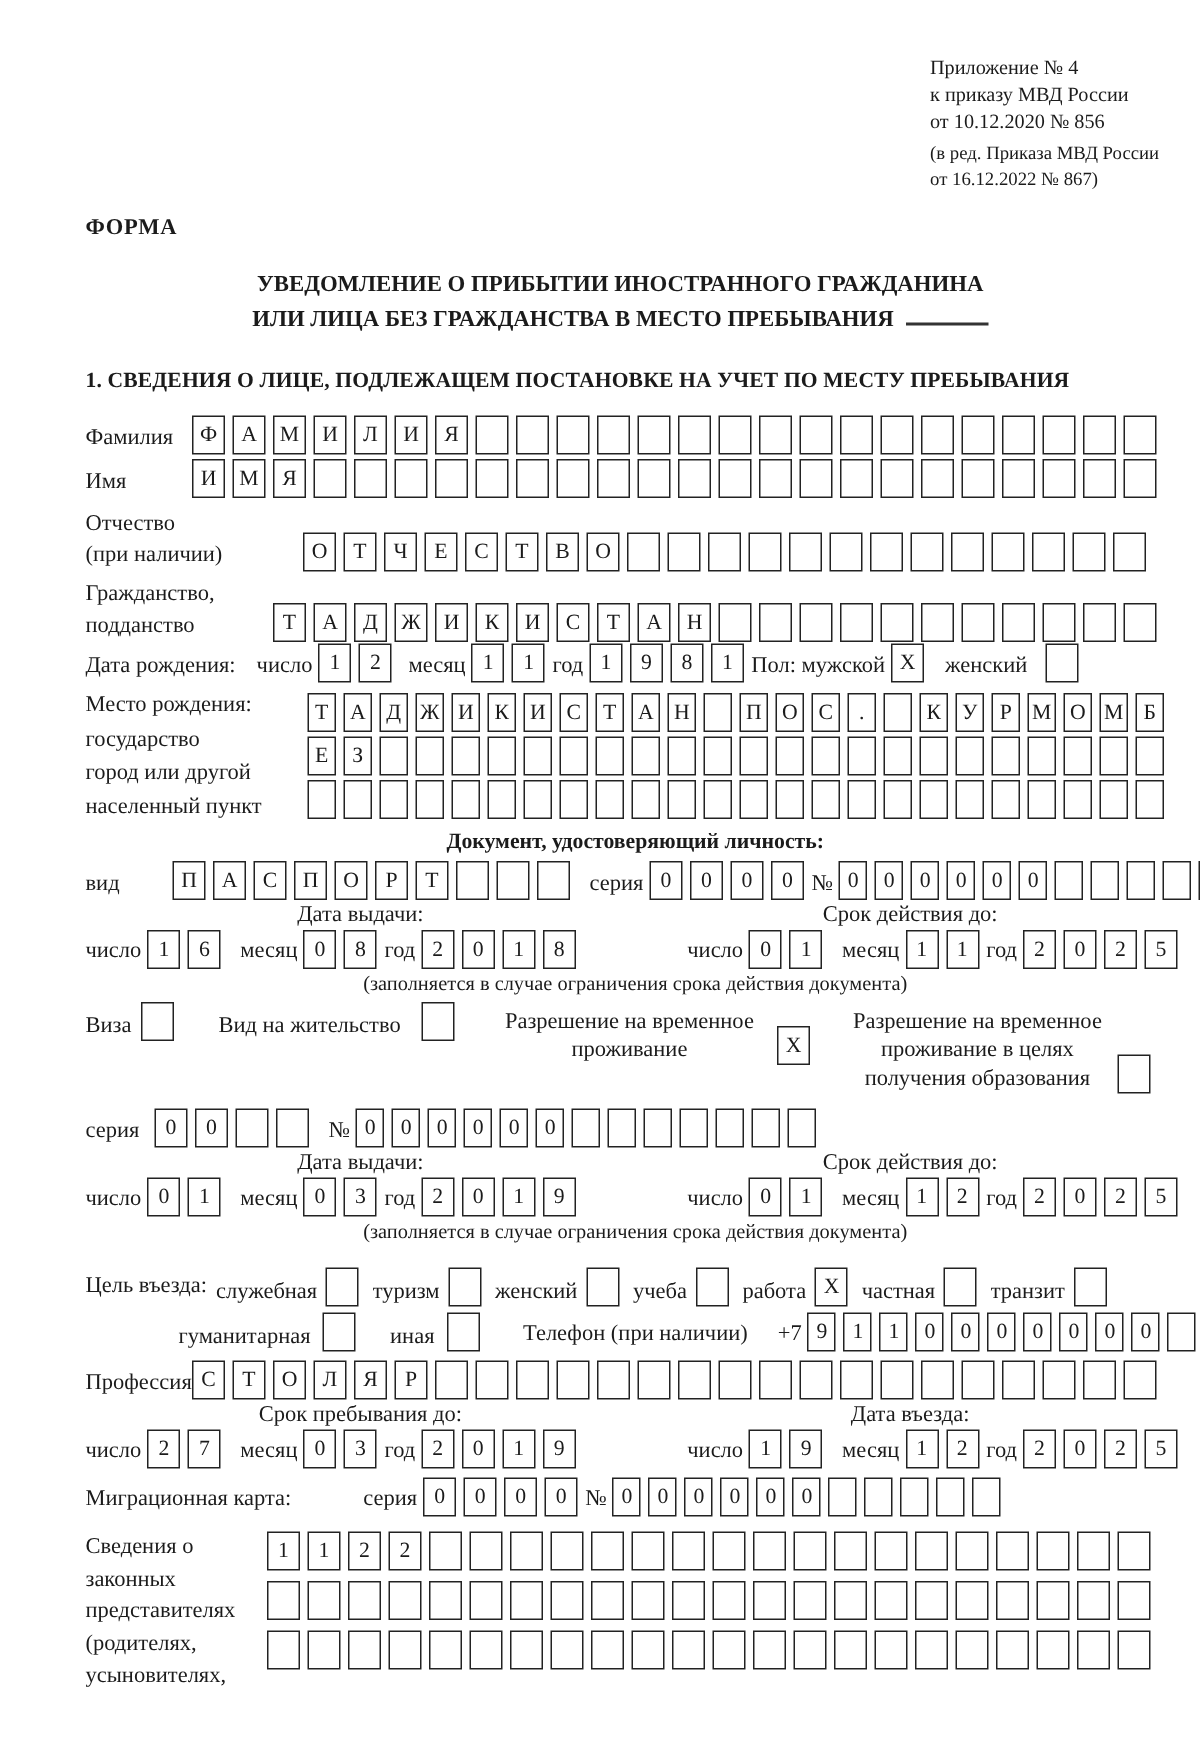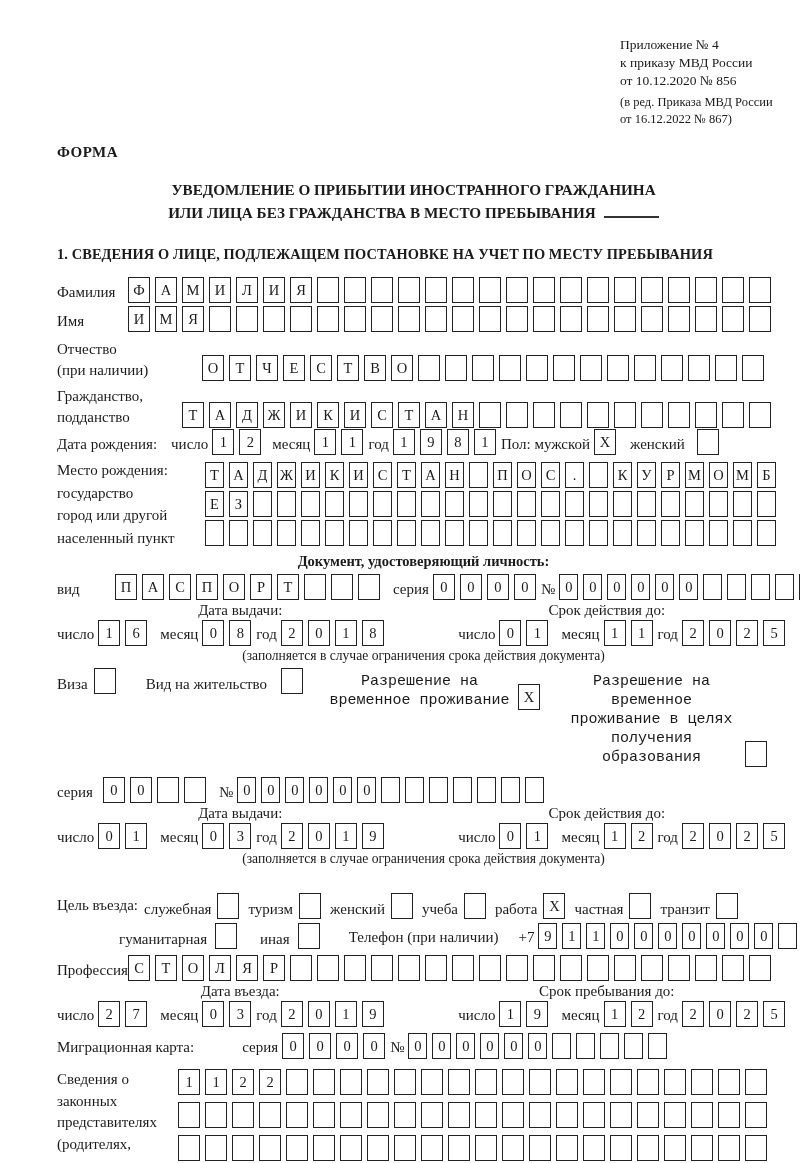--- a/index.html
+++ b/index.html
@@ -46,27 +46,27 @@
   .dp-heads div { width:50%; text-align:center; }
   .dp-row { display:flex; justify-content:space-between; margin-top:1px; }
   .dgrp { display:flex; align-items:flex-start; }
   .dnote { text-align:center; font-size:13.6px; margin-top:2px; }
 
   .intro { line-height:25px; margin-top:6px; }
 
   .optrow { display:flex; align-items:flex-start; margin-top:4px; }
   .opt { display:flex; align-items:flex-end; }
   .opt .olbl { padding-top:4px; line-height:19px; }
-  .opt .center { text-align:center;font-family:Liberation Mono, monospace; }
+  .opt .center { text-align:center; }
   .g18{margin-left:30px} .g24{margin-left:24px}
   .w185{width:185px} .w175{width:175px}
 
   .cb { margin-right:0; }
 
-  .purpose-row { display:flex; align-items:flex-start; margin-top:26px; }
+  .purpose-row { display:flex; align-items:flex-start; margin-top:16px; }
   .purpose-row .plbl { padding-top:4px; margin-right:6px; }
   .purpose-row .opt { margin-right:9px; }
   .purpose2 { margin-left:62px; margin-top:4px; }
 
   .mcrow { display:flex; align-items:flex-start; margin-top:6px; }
 
   .rep { display:flex; align-items:flex-start; margin-top:8px; }
   .rep .replbl { line-height:21.5px; padding-top:2px; }
 
   .dochead { text-align:center; font-weight:bold; font-size:14.5px; margin-top:4px; margin-bottom:4px; }
@@ -598,22 +598,22 @@
           <span class="cell"></span>
           <span class="cell"></span>
           <span class="cell"></span>
           <span class="cell"></span>
           <span class="cell"></span>
         </span>
     </div>
 
     <div>
       <div class="dp-heads">
+        <div>Срок пребывания до:</div>
         <div>Дата въезда:</div>
-        <div>Срок пребывания до:</div>
       </div>
       <div class="dp-row">
         <span class="dgrp">
           <span class="inlbl mr4">число</span>
           <span class="boxrow">
               <span class="cell">2</span>
               <span class="cell">7</span>
             </span>
           <span class="inlbl ml8 mr4">месяц</span>
           <span class="boxrow">

